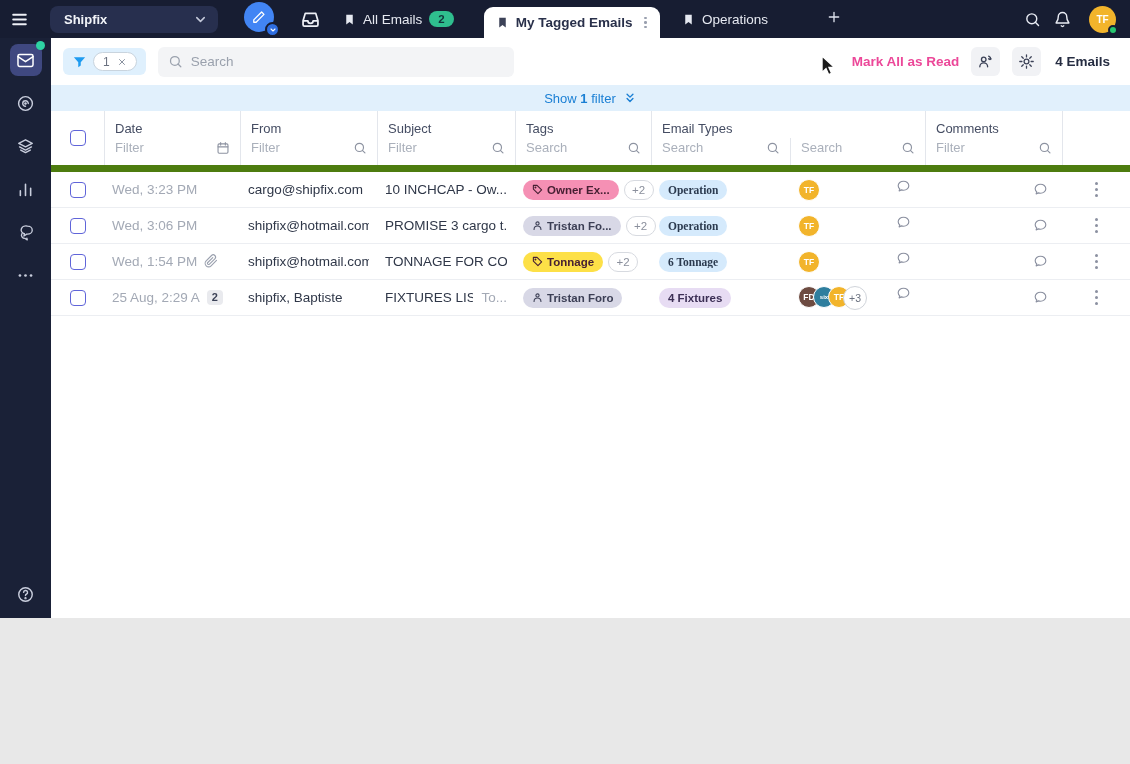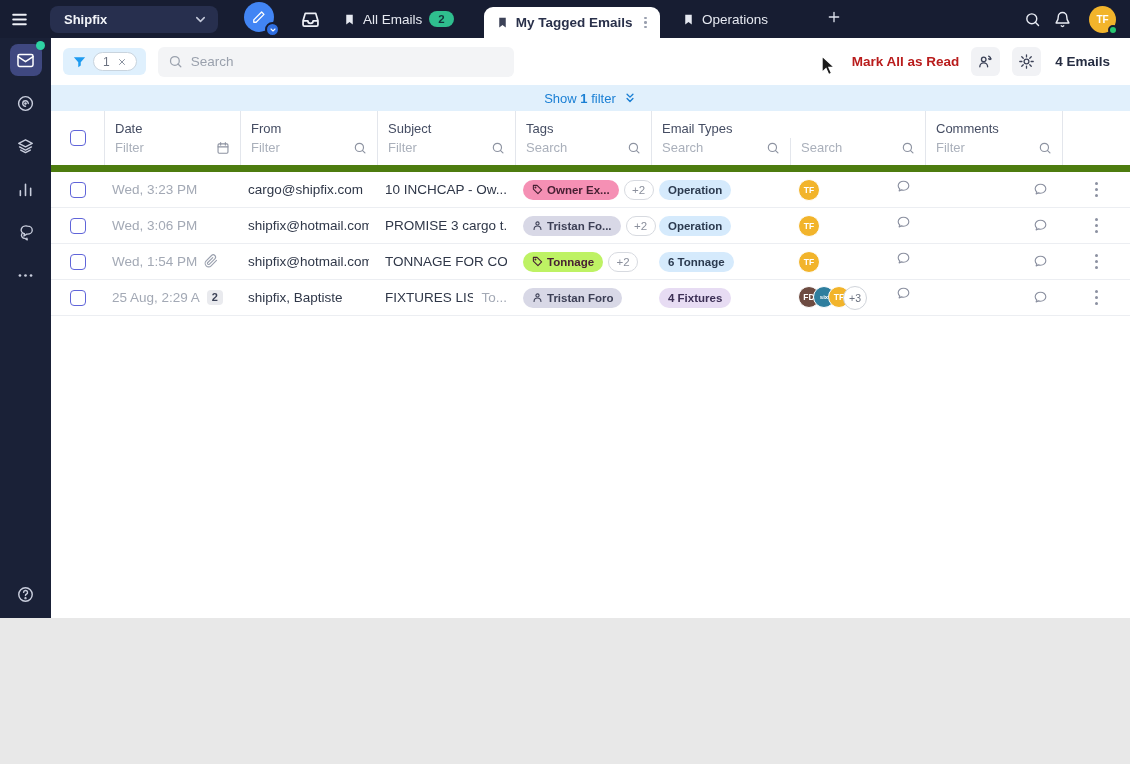--- a/index.html
+++ b/index.html
@@ -58,21 +58,21 @@
   .filter-chip { display:flex; align-items:center; gap:6px; background:#dff0fd; border-radius:6px;
     height:27px; padding:0 9px; cursor:pointer; }
   .filter-chip .count-pill { display:flex; align-items:center; gap:7px; background:#fff;
     border:1px solid #c9d4de; border-radius:11px; height:19px; padding:0 9px; color:#6b7280; font-size:12px; }
   .filter-chip .count-pill .x { color:#8a92a0; display:flex; cursor:pointer; }
   .search-box { margin-left:12px; width:356px; height:30px; background:#f3f4f6; border-radius:6px;
     display:flex; align-items:center; padding:0 10px; gap:8px; color:#9aa1ad; }
   .search-box input { border:none; outline:none; background:transparent; font-size:13.5px; flex:1;
     color:#3a4152; font-family:inherit; }
   .search-box input::placeholder { color:#9aa1ad; }
-  .mark-all { margin-left:auto; font-size:13.5px; font-weight:600; color:#b91c1c; cursor:pointer;text-align:right; }
+  .mark-all { margin-left:auto; font-size:13.5px; font-weight:600; color:#ec4899; cursor:pointer;text-align:right; }
   .tool-btn { width:29px; height:29px; border-radius:6px; background:#f1f2f5; display:flex;
     align-items:center; justify-content:center; color:#3c4257; cursor:pointer; margin-left:12px; }
   .email-count { margin-left:14px; margin-right:8px; font-size:13.5px; font-weight:700; color:#262d42; }
 
   .banner { height:26px; background:#e1f0fc; display:flex; align-items:center; justify-content:center;
     gap:7px; color:#1a7fd4; font-size:13px; cursor:pointer; }
   .banner b { font-weight:700; }
 
   
   .grid { display:grid; grid-template-columns:53px 136px 137px 138px 136px 139px 135px 137px minmax(0,1fr); }
@@ -96,23 +96,23 @@
     padding:2px 5px; line-height:1; }
   .clip { color:#9aa0ae; display:flex; }
   .cell.from, .cell.subject { color:#2f3748; }
   .cell.from span, .cell.subject .sj { overflow:hidden; white-space:nowrap; }
   .subject .pv { color:#a3a9b5; margin-left:8px; white-space:nowrap; }
   .chip { display:inline-flex; align-items:center; gap:4px; height:20px; border-radius:10px;
     padding:0 9px; font-size:11.5px; font-weight:700; white-space:nowrap; max-width:108px; cursor:pointer; }
   .chip .ic { display:flex; flex:0 0 auto; }
   .chip span { overflow:hidden; text-overflow:ellipsis; }
   .chip.pink { background:#f590b4; color:#472033; }
-  .chip.lightpink { background:#bef264; color:#472033; }
+  .chip.lightpink { background:#fde047; color:#472033; }
   .chip.lavender { background:#d8d8e6; color:#3c3f55; }
-  .chip.blue { background:#d5eafc; color:#2b3a4f; font-weight:600; }
+  .chip.blue { background:#d5eafc; color:#2b3a4f; font-weight:600;font-family:Liberation Serif, serif; }
   .chip.purple { background:#e7dcf3; color:#3c2f55; font-weight:600; }
   .ovf { display:inline-flex; align-items:center; justify-content:center; min-width:30px; height:20px;
     border:1px solid #d7dae0; border-radius:11px; background:#fff; color:#8a8f9c; font-size:11.5px;
     margin-left:5px; flex:0 0 auto; }
   .av { width:22px; height:22px; border-radius:50%; color:#fff; font-weight:700; display:flex;
     align-items:center; justify-content:center; border:1.5px solid #fff; flex:0 0 auto; }
   .av + .av, .av + .av-ovf { margin-left:-7px; }
   .av.yellow { background:#f2b42b; font-size:8.5px; }
   .av.brown { background:#6d4b41; font-size:8.5px; }
   .av.teal { background:#2e7e9e; font-size:6px; }

